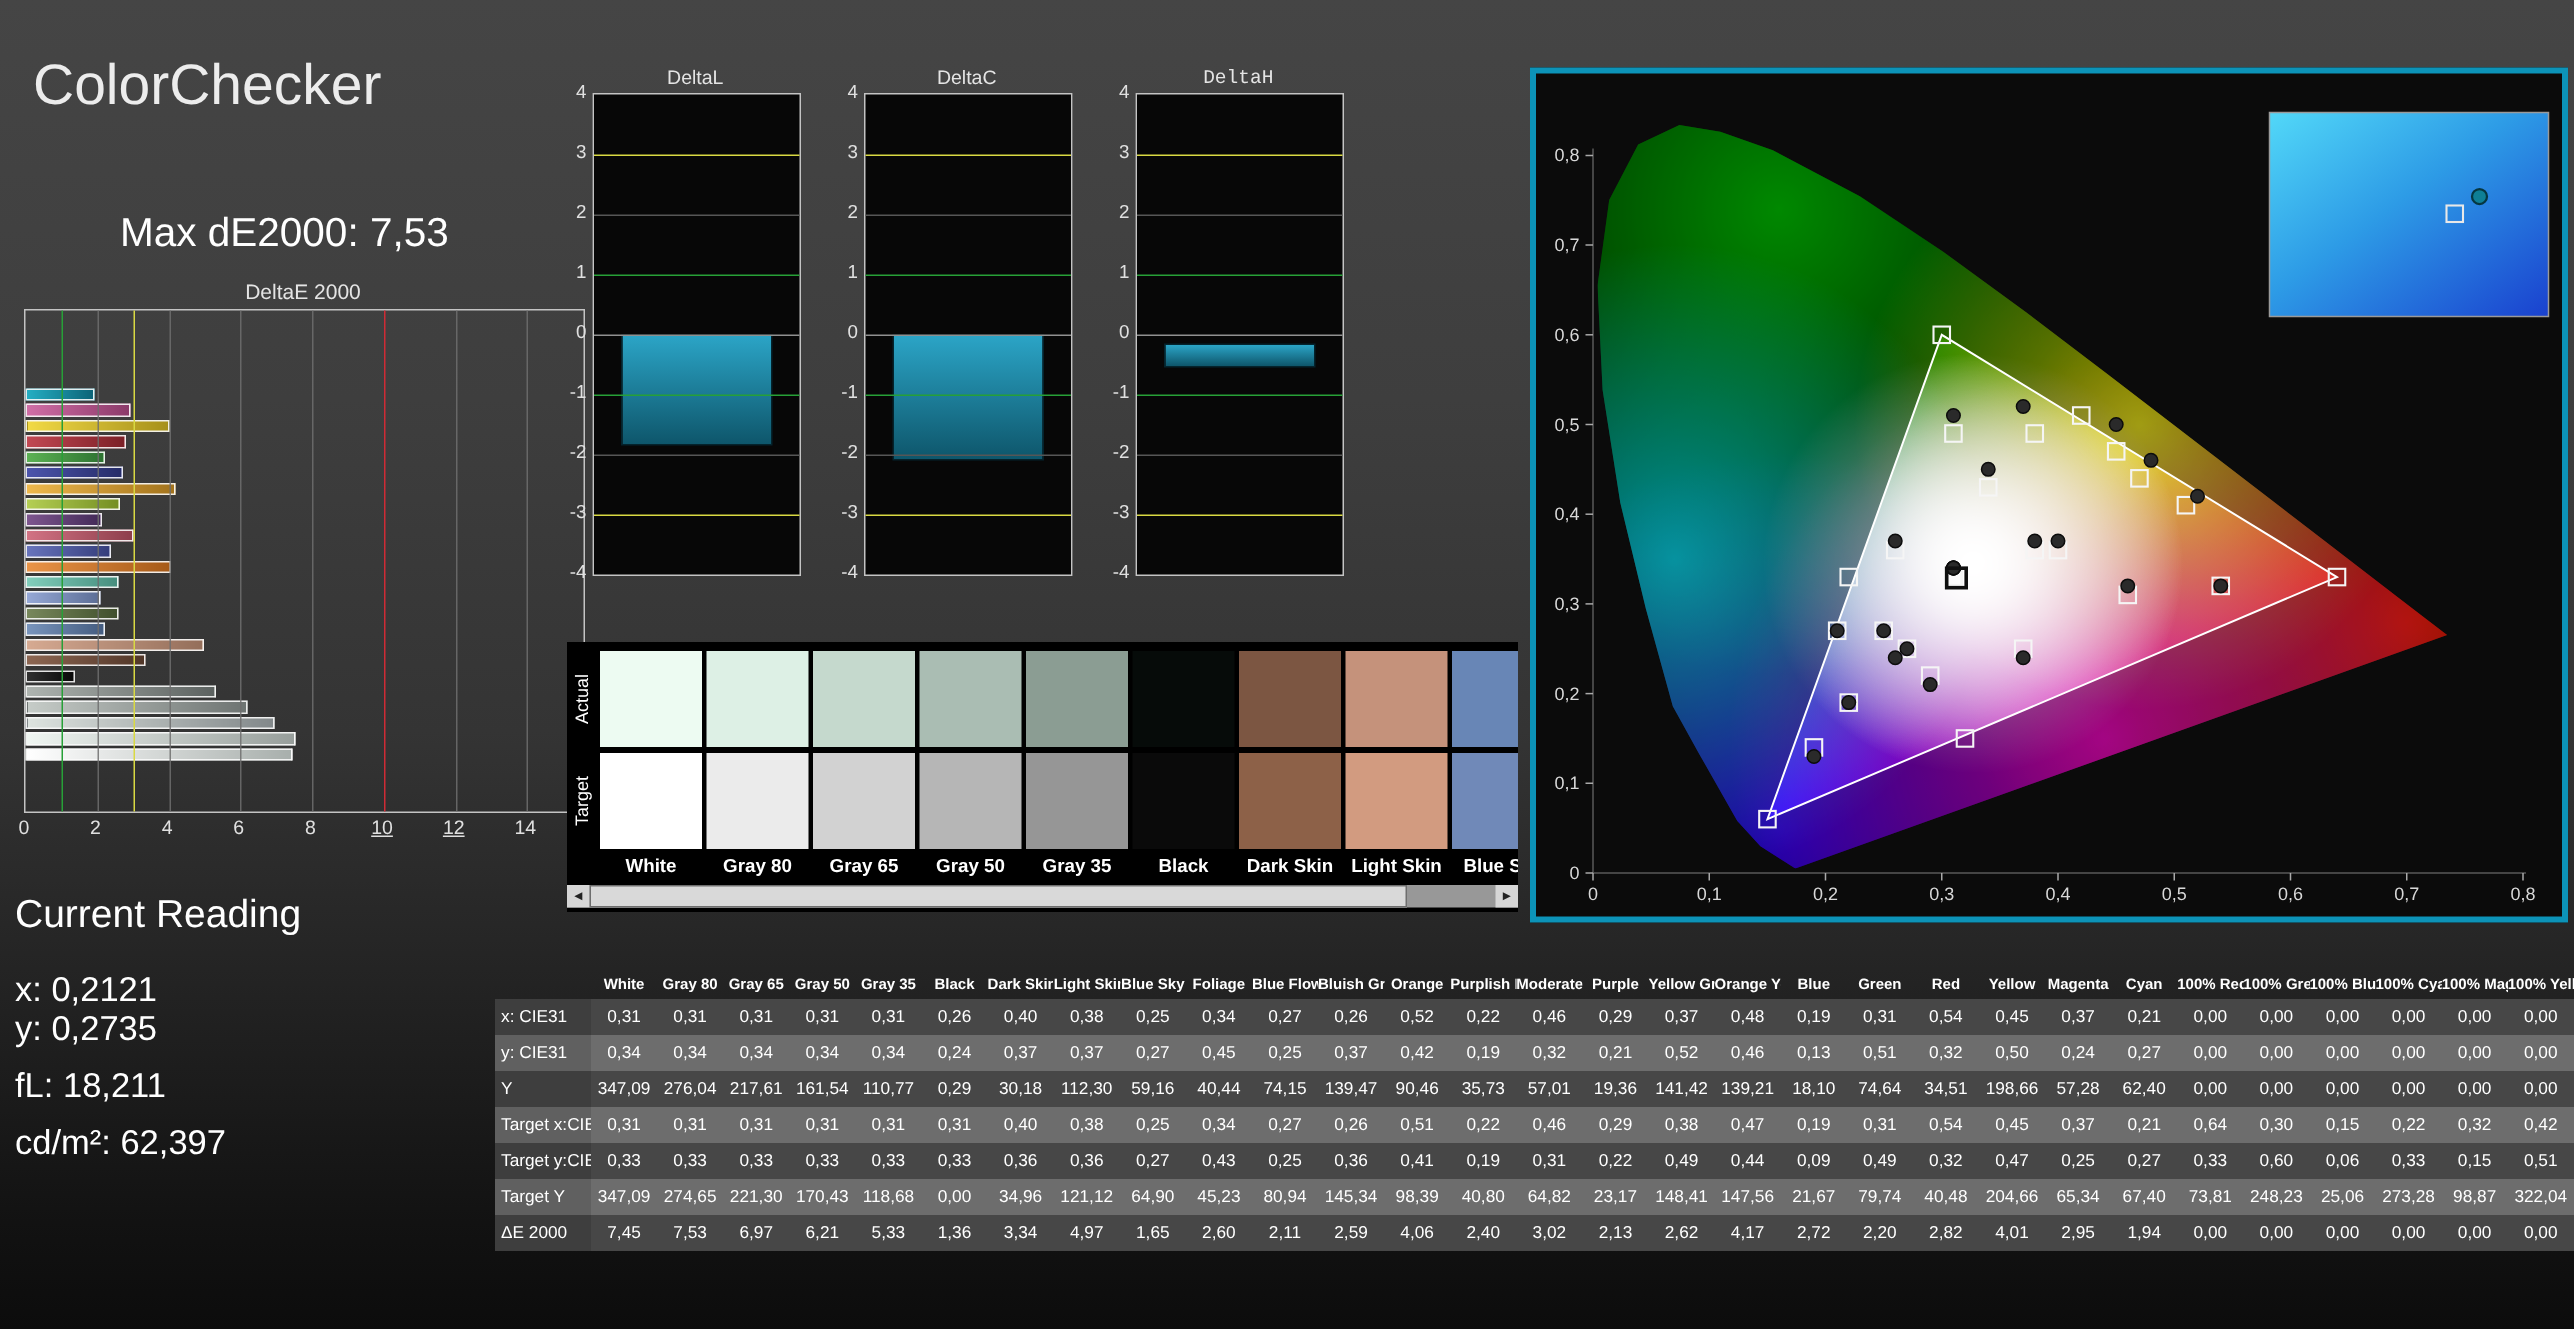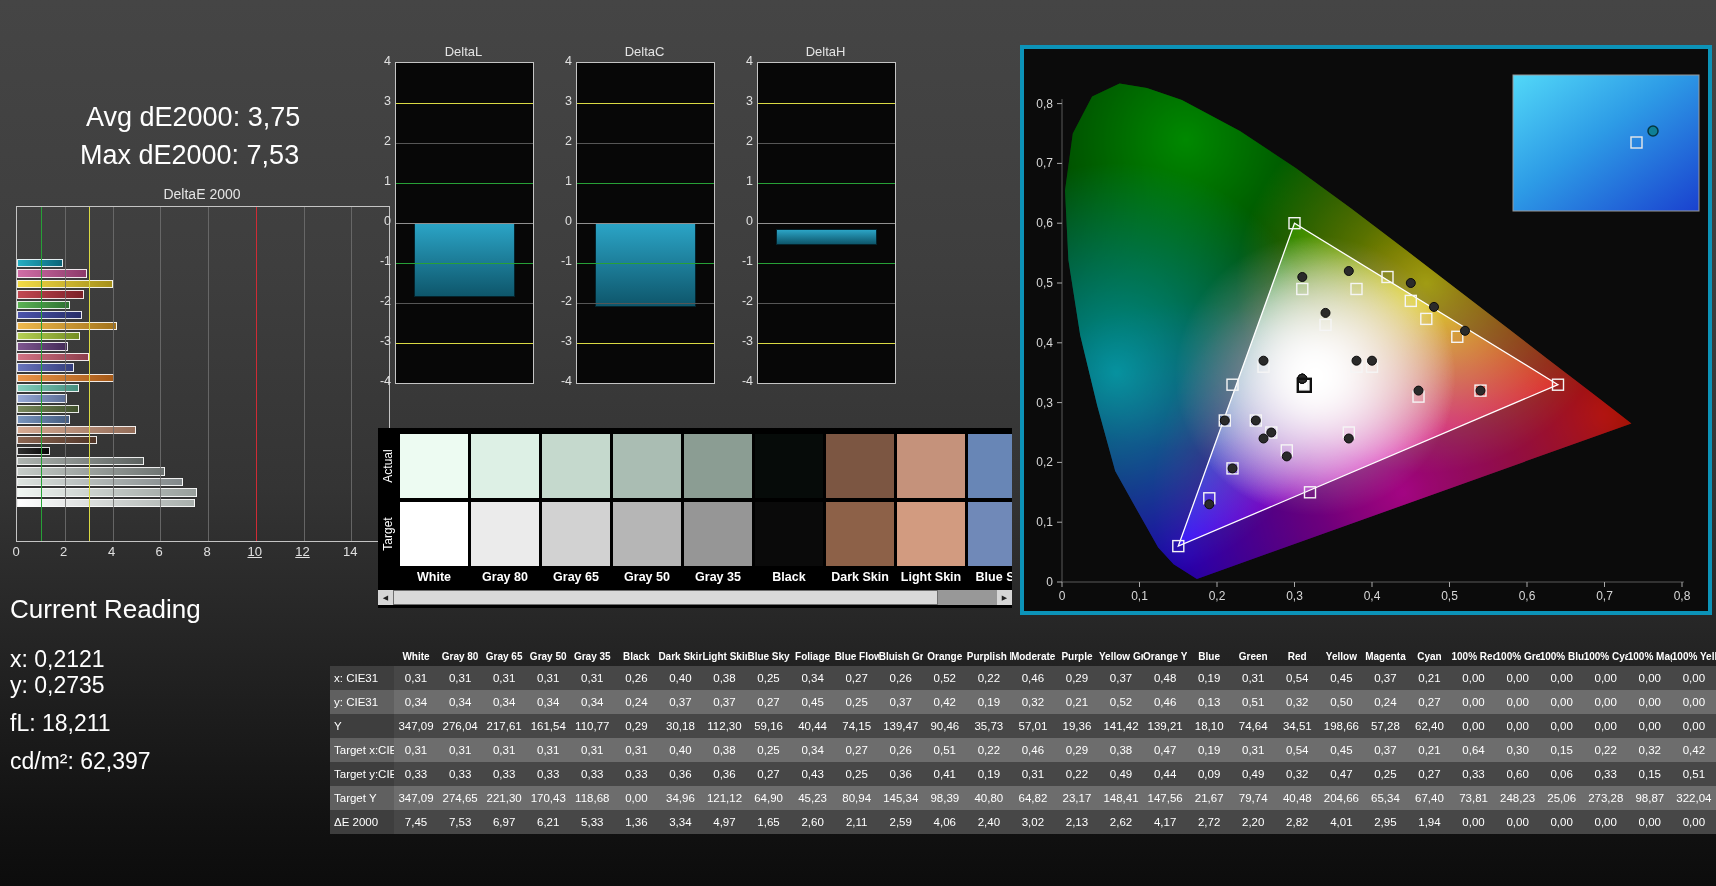--- a/index.html
+++ b/index.html
@@ -40,21 +40,21 @@
   .thead .tcell,.thead .tlbl{height:18px;line-height:18px;font-size:10px;font-weight:bold;color:#fff;}
   .tdata .tcell,.tdata .tlbl{height:24px;line-height:24px;font-size:11.5px;color:#fff;}
   .r-dark{background:#474747;}  .r-dark .tlbl{background:#3e3e3e;}
   .r-light{background:#6d6d6d;} .r-light .tlbl{background:#606060;}
 </style>
 </head>
 <body>
 
 <div class="page">
 
-  <div class="abs subline" style="left:86px;top:102px;">Avg dE2000: 3,75</div>
+  <div class="abs page-title">ColorChecker</div>
   <div class="abs subline" style="left:80px;top:140px;">Max dE2000: 7,53</div>
 
   <div class="abs" style="left:16px;top:186px;width:372px;height:380px;">
     <div class="chart-title" style="width:372px;">DeltaE 2000</div>
     <div class="de-plot" id="dePlot">
         <div class="debar" style="top:52.0px;height:8.4px;width:46.3px;background:linear-gradient(90deg,#25aec3,#0b6478);"></div>
         <div class="debar" style="top:62.4px;height:8.4px;width:70.4px;background:linear-gradient(90deg,#d06ea6,#8c3a6a);"></div>
         <div class="debar" style="top:72.8px;height:8.4px;width:95.7px;background:linear-gradient(90deg,#f2da46,#a6901a);"></div>
         <div class="debar" style="top:83.3px;height:8.4px;width:67.3px;background:linear-gradient(90deg,#c24853,#7c2027);"></div>
         <div class="debar" style="top:93.7px;height:8.4px;width:52.5px;background:linear-gradient(90deg,#5cb254,#2d7231);"></div>
@@ -138,21 +138,21 @@
           <div class="hline" style="top:80.0px;background:#565656;"></div>
           <div class="hline" style="top:240.0px;background:#565656;"></div>
           <div class="hline" style="top:160.0px;background:#909090;"></div>
           <div class="hline" style="top:120.0px;background:#27a037;"></div>
           <div class="hline" style="top:200.0px;background:#27a037;"></div>
           <div class="hline" style="top:40.0px;background:#d9d943;"></div>
           <div class="hline" style="top:280.0px;background:#d9d943;"></div>
         </div>
       </div>
       <div class="abs" style="left:731px;top:44px;width:164px;height:356px;">
-        <div class="chart-title" style="position:absolute;left:26px;top:0;width:137px;font-size:13px;">DeltaH</div>
+        <div class="chart-title" style="position:absolute;left:26px;top:0;width:137px;font-size:13px;font-family:Liberation Mono, monospace;">DeltaH</div>
         <div class="dl-tick" style="top:10px;">4</div>
         <div class="dl-tick" style="top:50px;">3</div>
         <div class="dl-tick" style="top:90px;">2</div>
         <div class="dl-tick" style="top:130px;">1</div>
         <div class="dl-tick" style="top:170px;">0</div>
         <div class="dl-tick" style="top:210px;">-1</div>
         <div class="dl-tick" style="top:250px;">-2</div>
         <div class="dl-tick" style="top:290px;">-3</div>
         <div class="dl-tick" style="top:330px;">-4</div>
         <div class="dl-plot">

